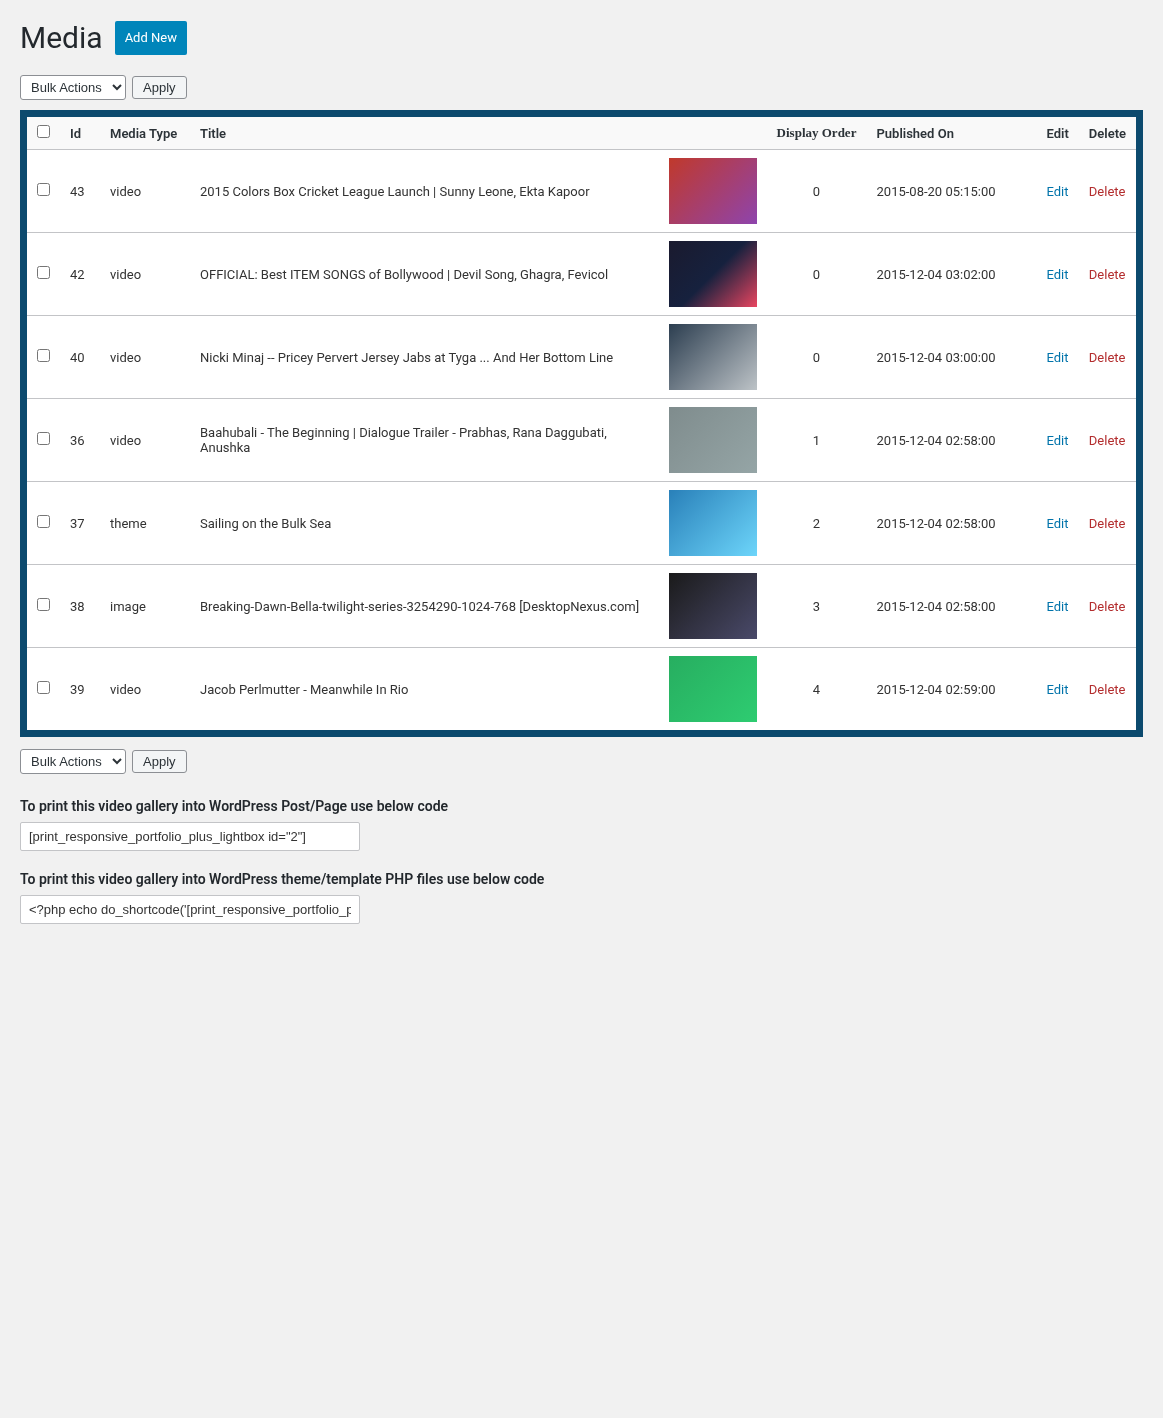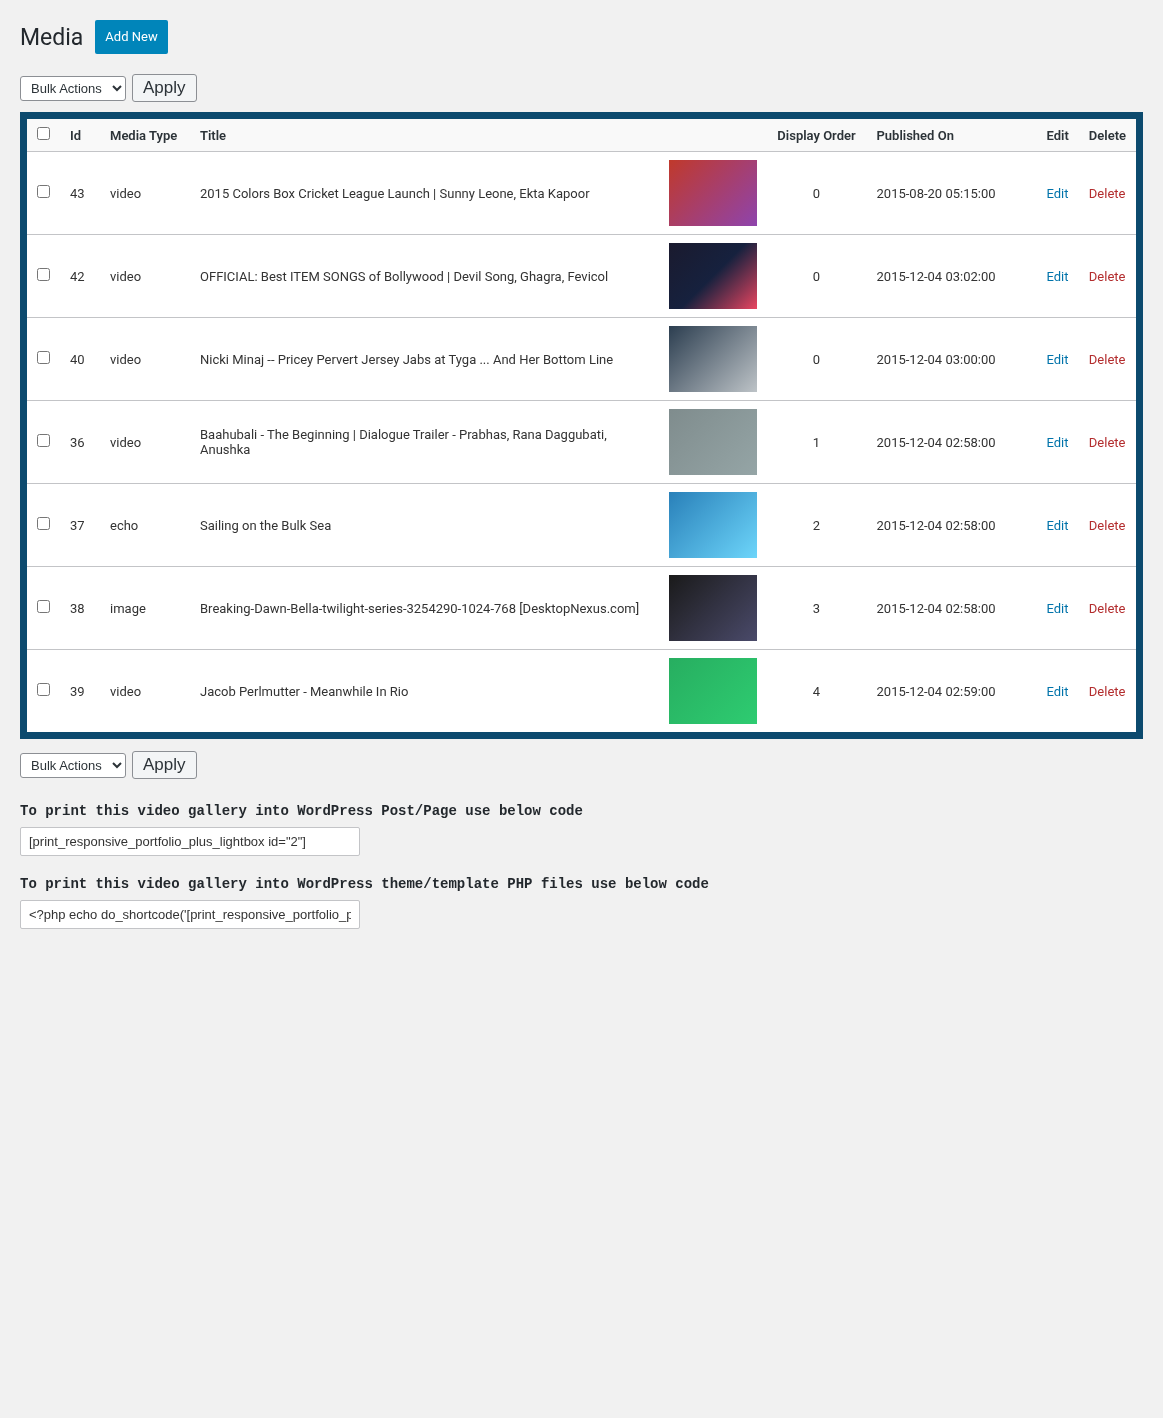--- a/index.html
+++ b/index.html
@@ -10,21 +10,21 @@
       background: #f1f1f1;
       padding: 20px;
     }
     .page-header {
       display: flex;
       align-items: center;
       gap: 12px;
       margin-bottom: 20px;
     }
     .page-title {
-      font-size: 23px;
+      font-size: 30px;
       font-weight: 400;
       color: #23282d;
     }
     .btn-add-new {
       background: #0085ba;
       color: #fff;
       border: none;
       padding: 4px 10px;
       font-size: 13px;
       cursor: pointer;
@@ -47,41 +47,41 @@
       border-radius: 3px;
       background: #fff;
       color: #2c3338;
       cursor: pointer;
     }
     .btn-apply {
       background: #f3f5f6;
       border: 1px solid #8c8f94;
       color: #2c3338;
       padding: 3px 10px;
-      font-size: 17px;
+      font-size: 13px;
       cursor: pointer;
       border-radius: 3px;
     }
 
     .media-table {
       width: 100%;
       border-collapse: collapse;
       background: #fff;
       border: 7px solid #0c4a6e;
     }
     .media-table th {
       background: #f9f9f9;
       border-bottom: 1px solid #c3c4c7;
       padding: 8px 10px;
       text-align: left;
       font-weight: 600;
       font-size: 13px;
       color: #2c3338;
     }
-    .media-table th.center { text-align: center; }
+    .media-table th.center { text-align: center; font-family: Liberation Serif, serif; }
     .media-table td {
       padding: 8px 10px;
       border-bottom: 1px solid #c3c4c7;
       vertical-align: middle;
     }
     .media-table td.center { text-align: center; }
     .media-table tr:last-child td { border-bottom: none; }
 
     .col-check { width: 28px; }
     .col-id { width: 40px; }
@@ -111,21 +111,20 @@
     .action-link.delete { color: #b32d2e; }
 
     .code-section {
       margin-top: 24px;
     }
     .code-label {
       font-size: 14px;
       font-weight: 600;
       margin-bottom: 8px;
       color: #23282d;
-      font-family: Liberation Mono, monospace;
     }
     .code-input {
       width: 340px;
       padding: 6px 8px;
       font-size: 13px;
       border: 1px solid #c3c4c7;
       border-radius: 2px;
       background: #fff;
       color: #333;
       margin-bottom: 20px;
@@ -261,21 +260,21 @@
       </td>
       <td class="col-delete">
         <a class="action-link delete">Delete</a>
       </td>
     </tr>
       <tr>
       <td class="col-check">
         <input type="checkbox" style="">
       </td>
       <td class="col-id">37</td>
-      <td class="col-type">echo</td>
+      <td class="col-type">theme</td>
       <td class="col-title">Sailing on the Bulk Sea</td>
       <td class="col-thumb">
         <div class="thumb-placeholder thumb-6">
           <div class="thumb-inner"></div>
         </div>
       </td>
       <td class="col-order center">2</td>
       <td class="col-published">2015-12-04 02:58:00</td>
       <td class="col-edit">
         <a class="action-link">Edit</a>

